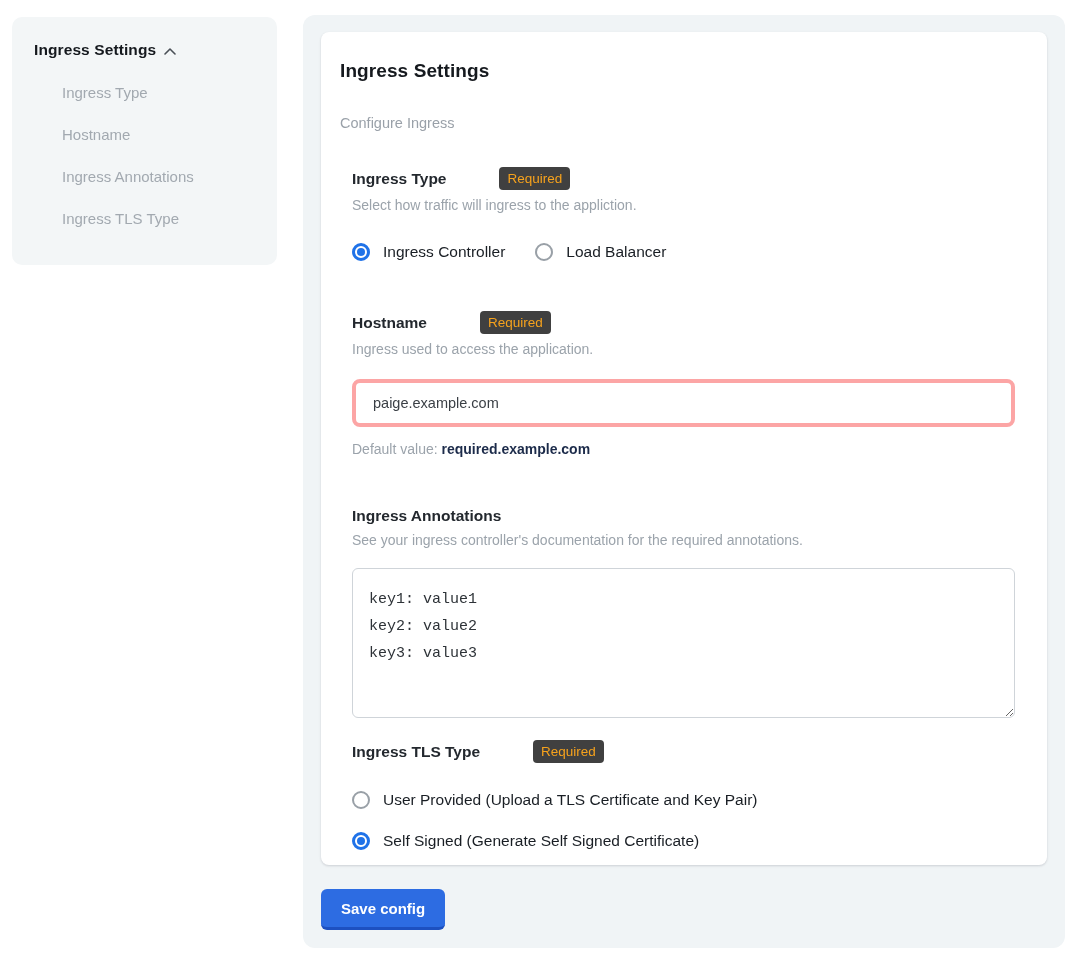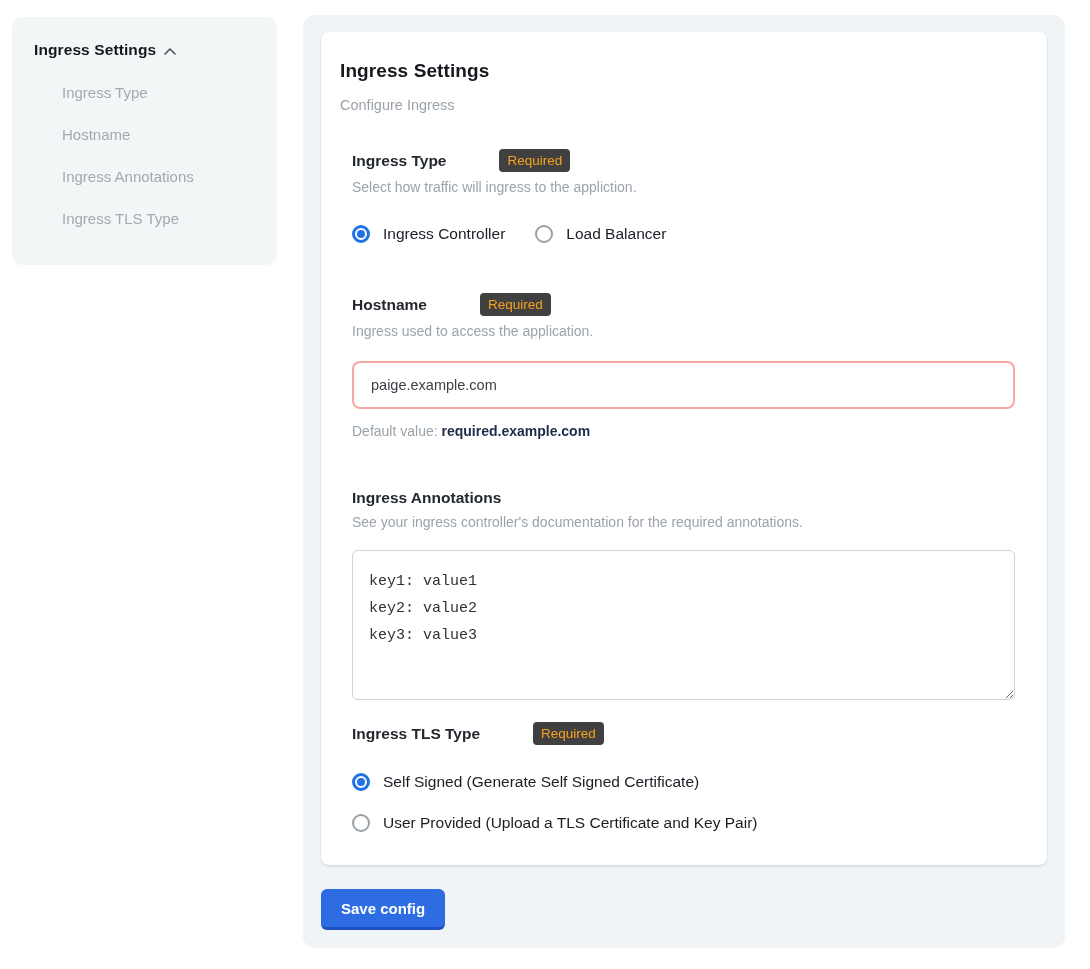--- a/index.html
+++ b/index.html
@@ -65,21 +65,21 @@
     padding: 28px 32px 28px 19px;
   }
 
   .card-title {
     font-size: 19px;
     font-weight: 700;
     color: #15191e;
     letter-spacing: 0.1px;
   }
   .card-subtitle {
-    margin-top: 15px;
+    margin-top: 33px;
     font-size: 14.5px;
     color: #9aa1a9;
   }
 
   .section { margin-left: 12px; }
   .section-1 { margin-top: 36px; }
 
   .label-row {
     display: flex;
     align-items: center;
@@ -147,21 +147,21 @@
   .radio-label {
     font-size: 15.5px;
     color: #191e24;
   }
 
   
   .section-hostname { margin-top: 50px; }
   .text-input {
     margin-top: 22px;
     width: 663px; height: 48px;
-    border: 2px solid #fca5a5;
+    border: 4px solid #fca5a5;
     border-radius: 8px;
     padding: 0 17px;
     font-size: 14.5px;
     font-family: "Liberation Sans", sans-serif;
     color: #3a3f45;
     background: #ffffff;
     outline: none;
     display: block;
   }
   .default-line {
@@ -271,25 +271,25 @@
 key3: value3</textarea>
     </div>
 
     <div class="section section-tls">
       <div class="label-row">
         <span class="field-label">Ingress TLS Type</span>
         <span class="required-badge">Required</span>
       </div>
       <div class="radio-col">
         <div class="radio-option">
+          <span class="radio-circle"></span>
+          <span class="radio-label">User Provided (Upload a TLS Certificate and Key Pair)</span>
+        </div>
+        <div class="radio-option">
           <span class="radio-circle checked"></span>
           <span class="radio-label">Self Signed (Generate Self Signed Certificate)</span>
         </div>
-        <div class="radio-option">
-          <span class="radio-circle"></span>
-          <span class="radio-label">User Provided (Upload a TLS Certificate and Key Pair)</span>
-        </div>
       </div>
     </div>
   </section>
 
   <button class="save-button">Save config</button>
 </main>
 
 </body></html>

